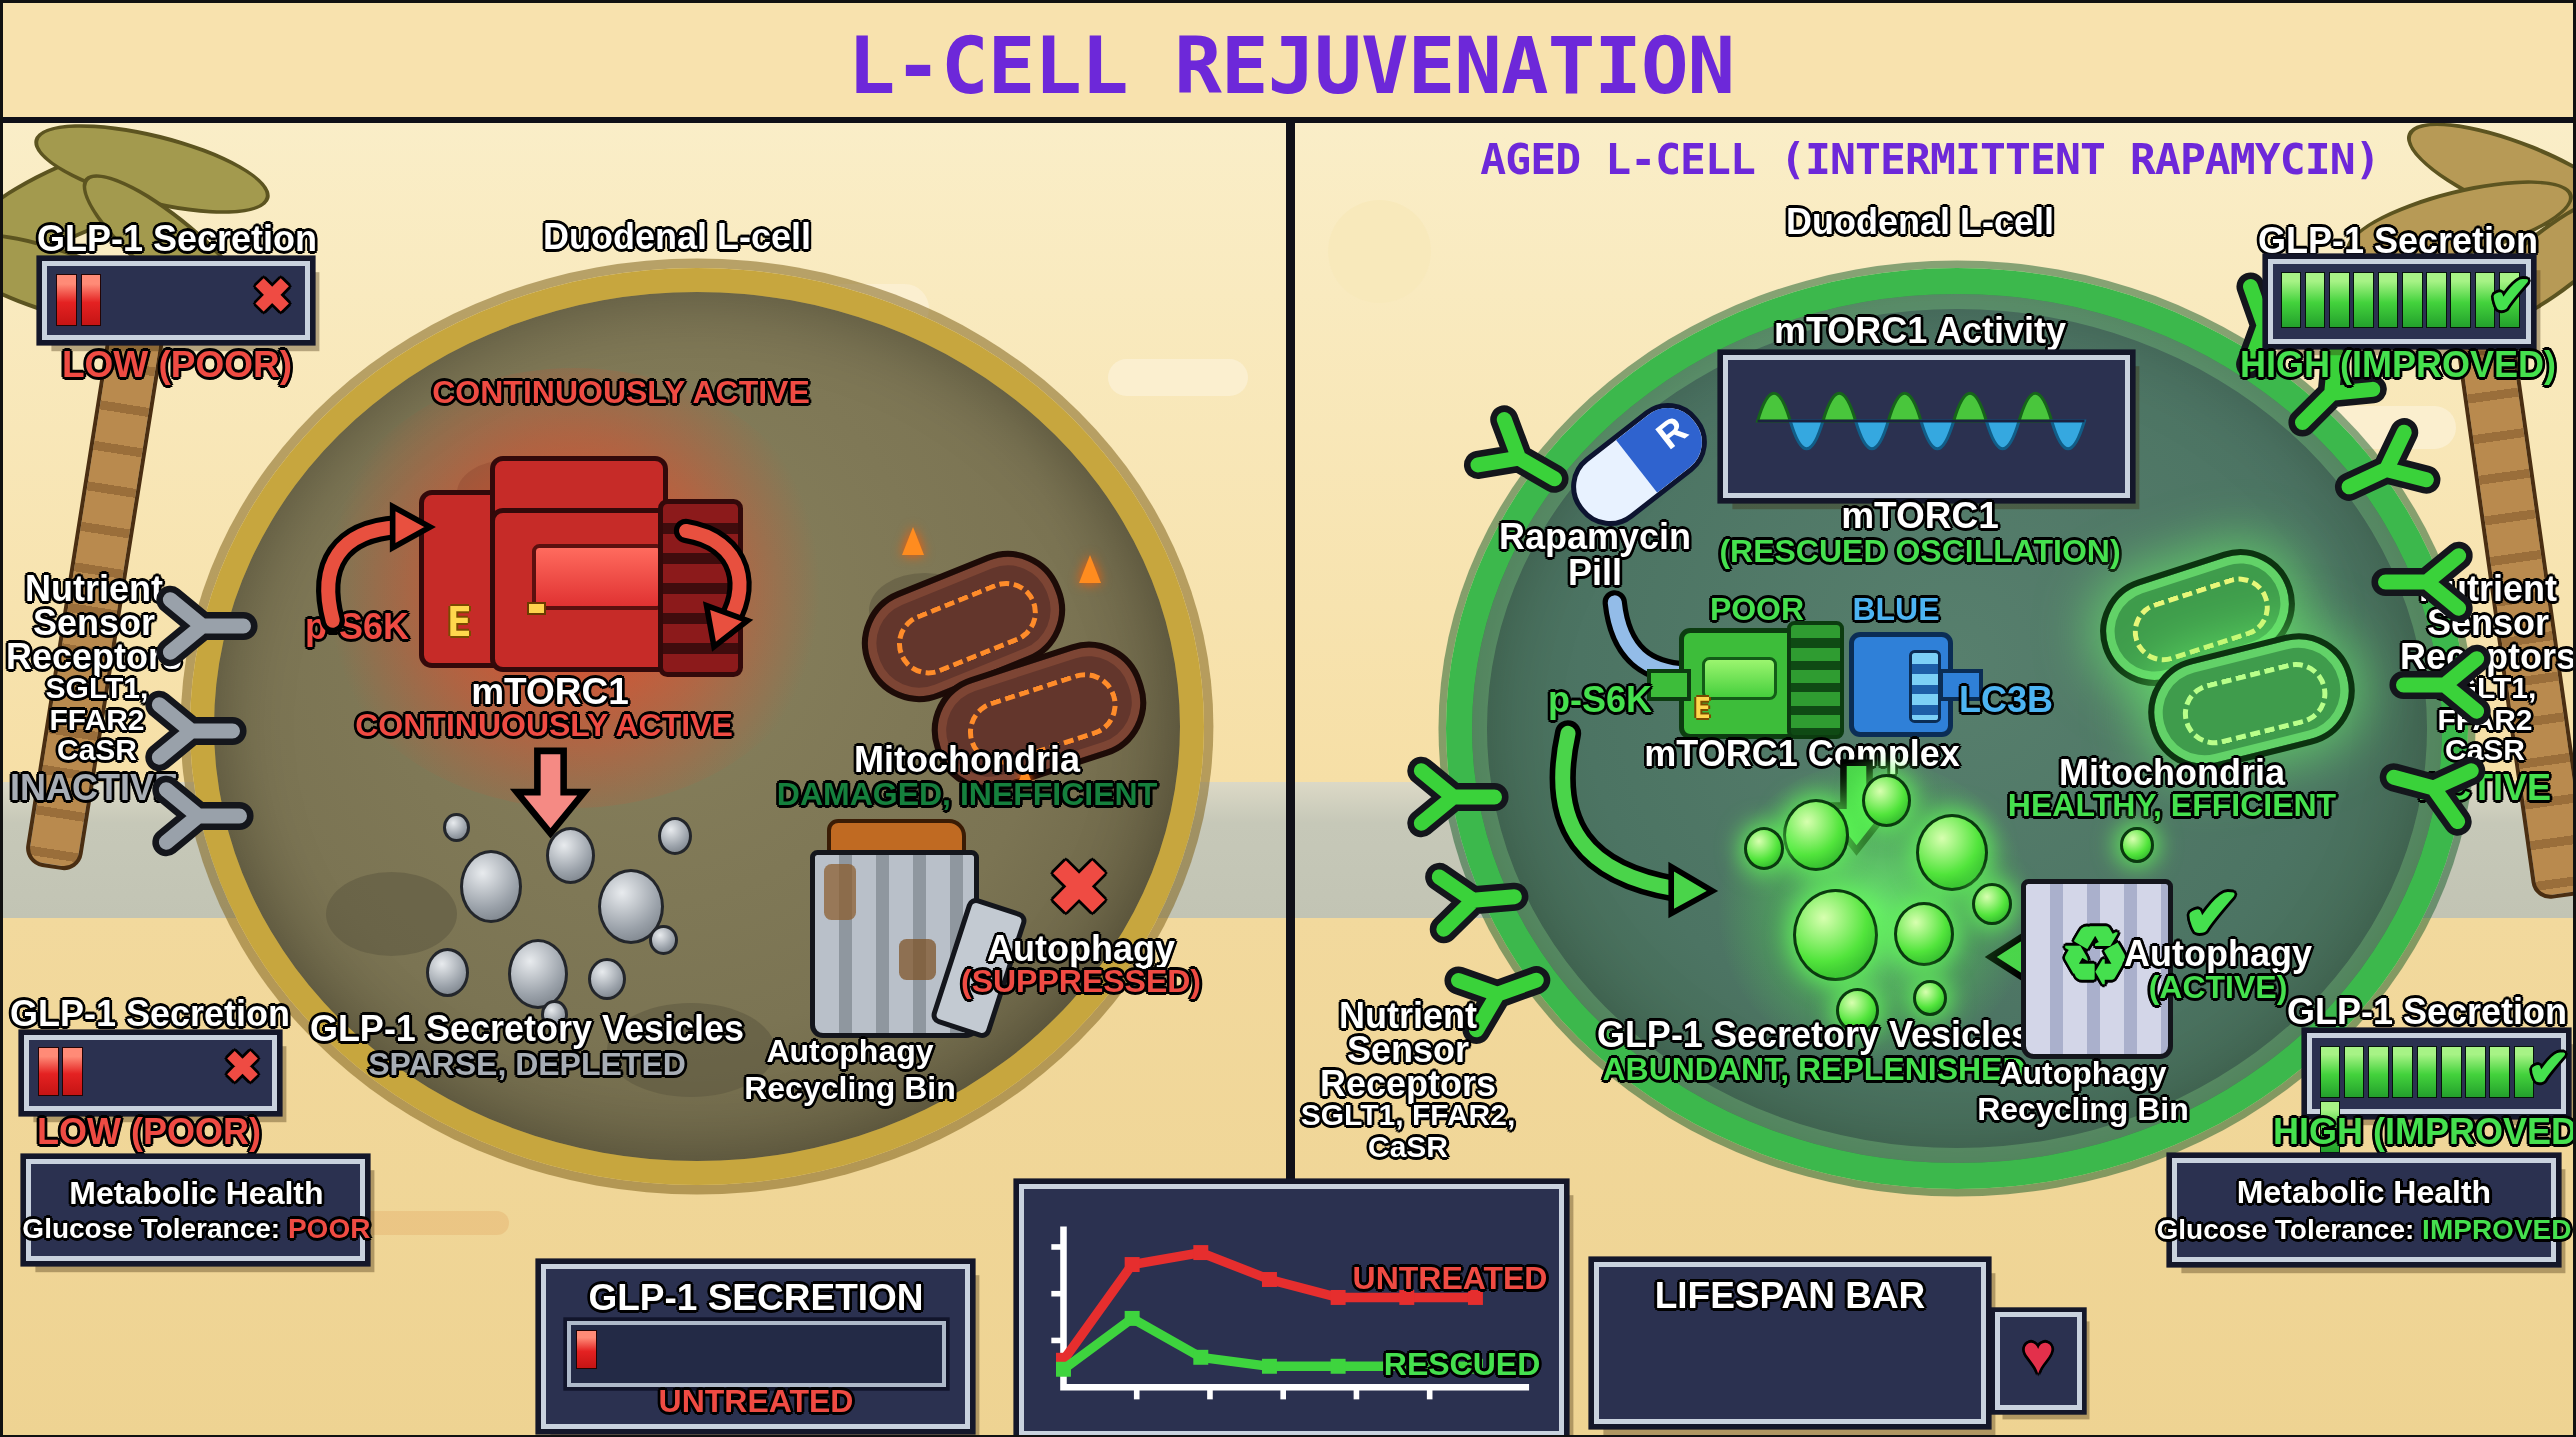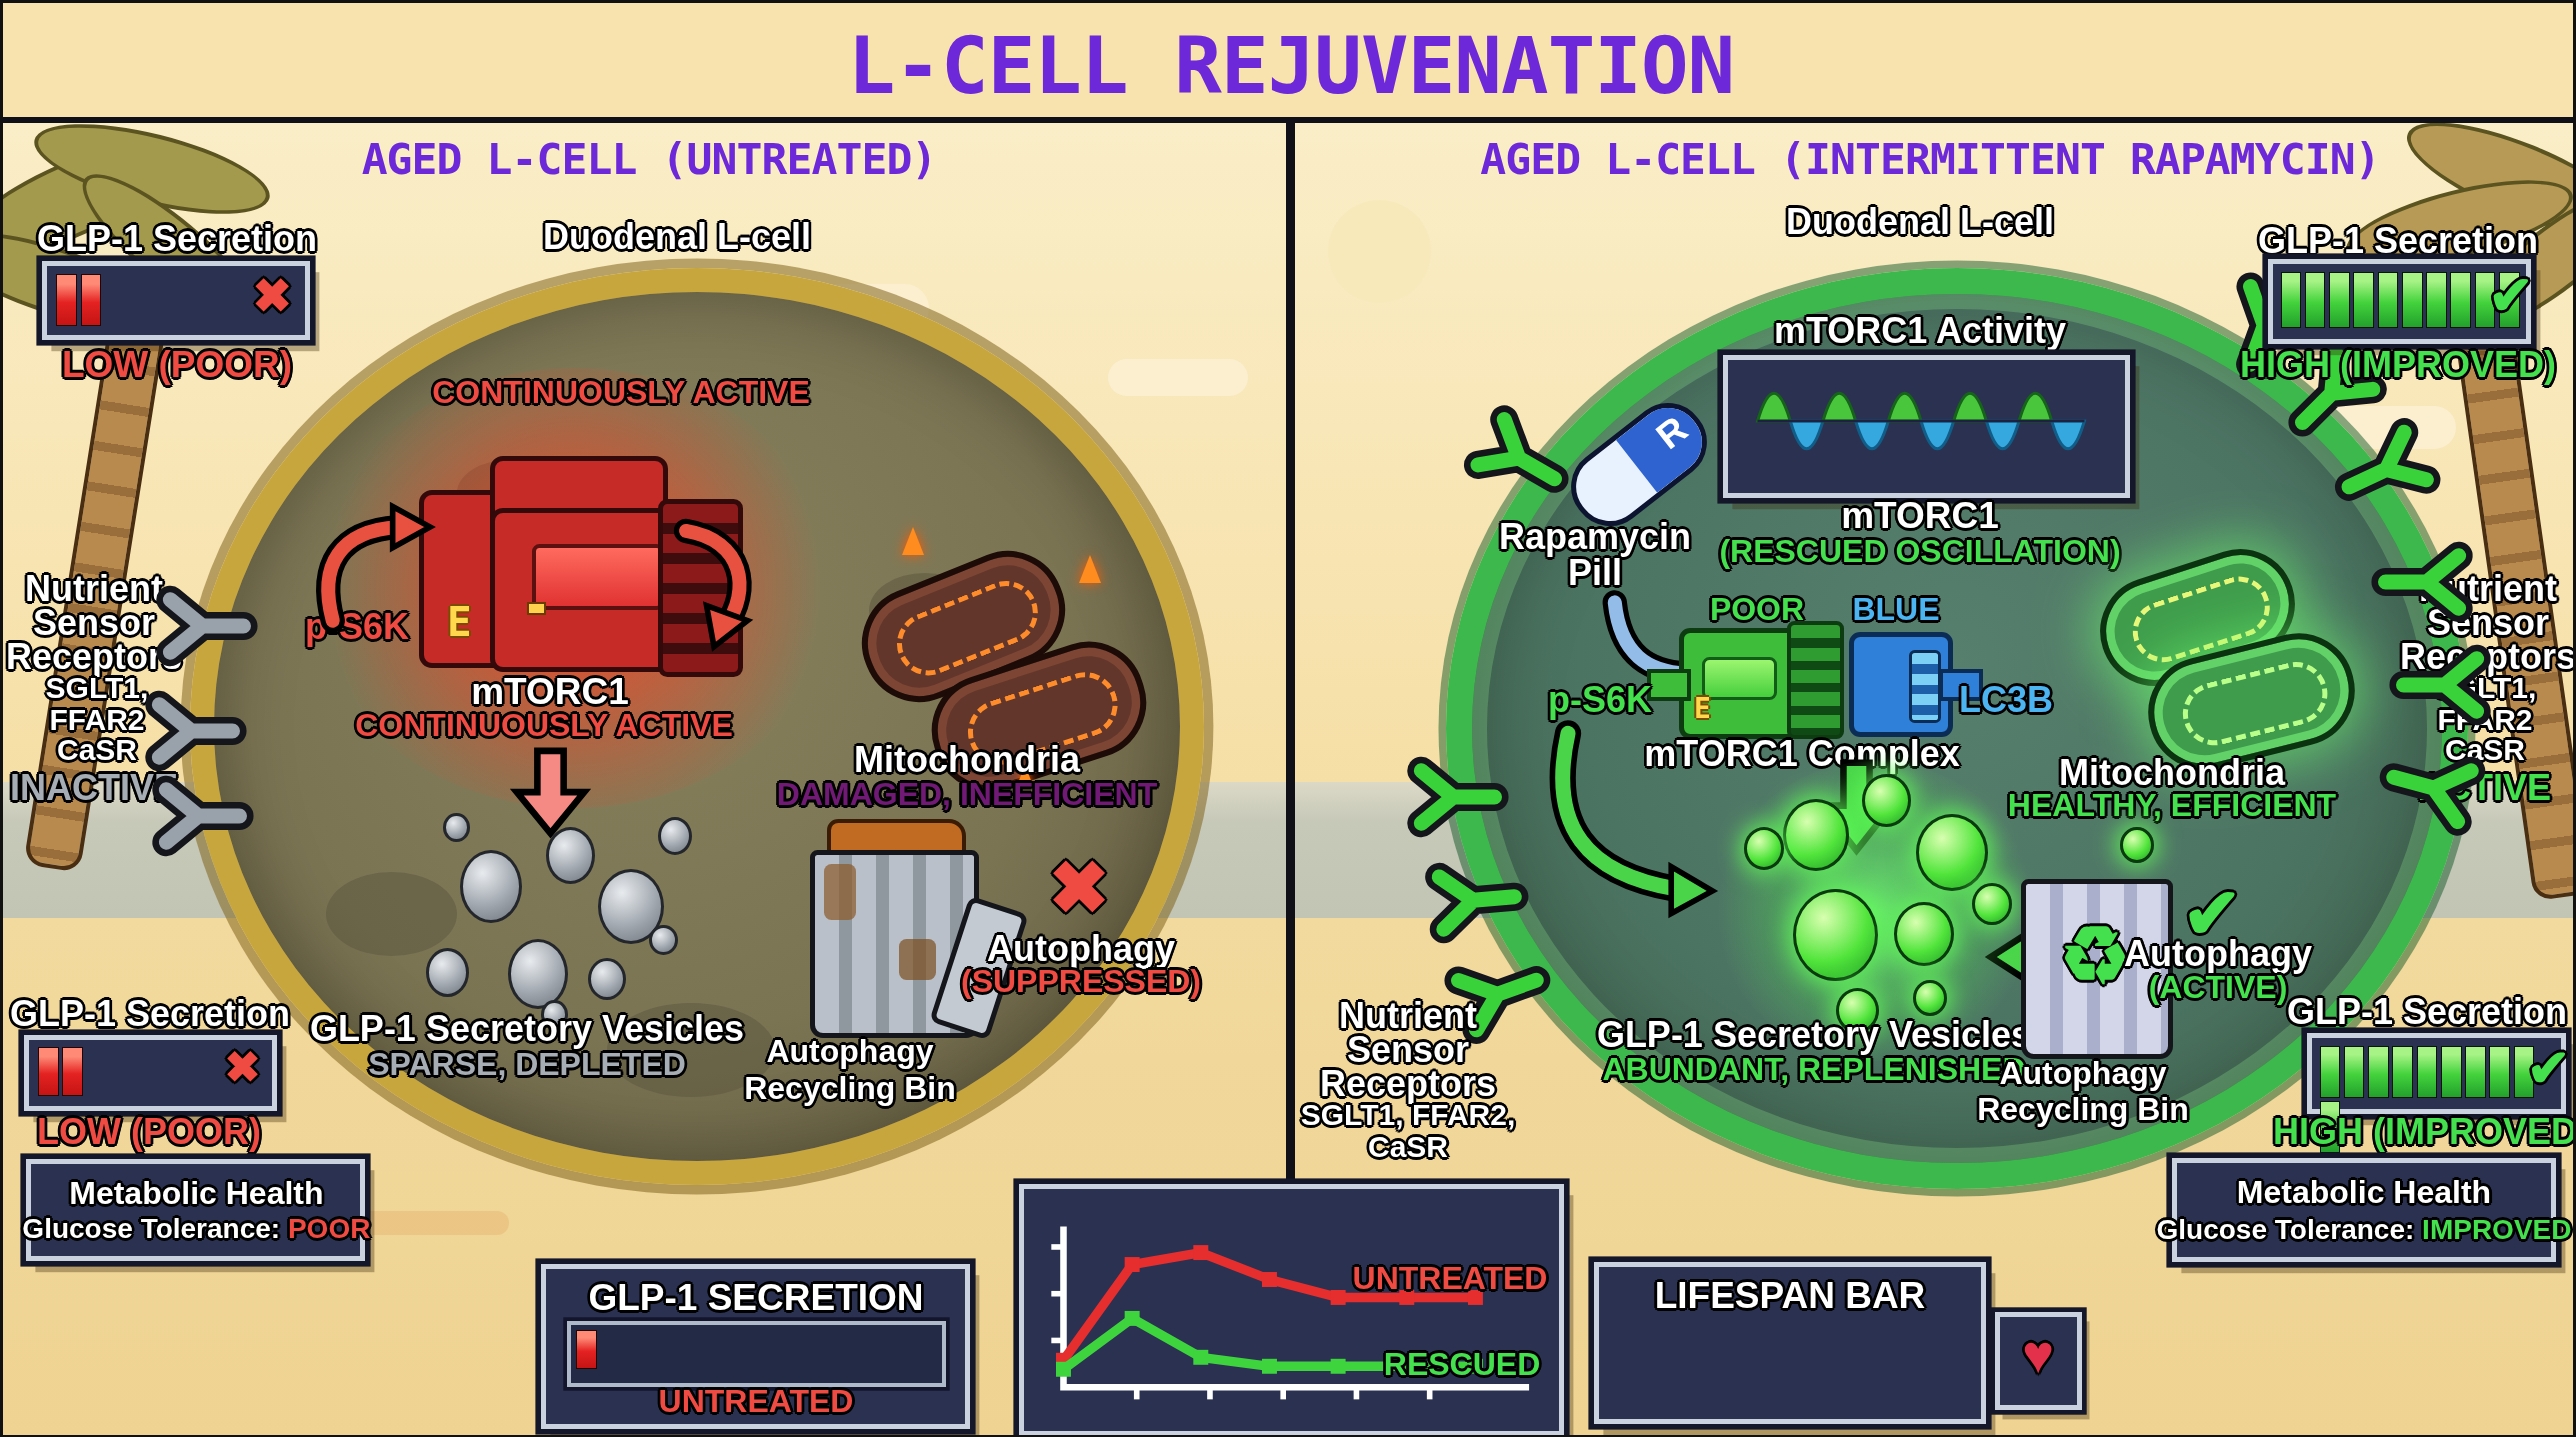--- a/index.html
+++ b/index.html
@@ -5,21 +5,21 @@
   html,body{margin:0;padding:0;background:#555;}
   #stage{position:relative;width:2576px;height:1438px;overflow:hidden;background:#f6e0a8;
          font-family:"Liberation Sans",sans-serif;border:3.7px solid #111;box-sizing:border-box;}
   .abs{position:absolute;}
   
   .txt{position:absolute;font-weight:bold;white-space:nowrap;transform:translateX(-50%);
        font-family:"Liberation Sans",sans-serif;}
   .o{text-shadow:2.8px 0 0 #000,-2.8px 0 0 #000,0 2.8px 0 #000,0 -2.8px 0 #000,
       1.9px 1.9px 0 #000,-1.9px 1.9px 0 #000,1.9px -1.9px 0 #000,-1.9px -1.9px 0 #000;}
   .w{color:#ffffff}.red{color:#ef4b43}.grn{color:#45e04e}
-  .gry{color:#a7adb5}.org{color:#701a75}.blu{color:#4db4f2}.blk{color:#6d28d9}.f30{font-size:28px}.f32{font-size:30px}.f34{font-size:32px}
+  .gry{color:#a7adb5}.org{color:#15803d}.blu{color:#4db4f2}.blk{color:#6d28d9}.f30{font-size:28px}.f32{font-size:30px}.f34{font-size:32px}
   .f38{font-size:36px}.f40{font-size:37px}.f50{font-size:47px}
   .mono{font-family:"DejaVu Sans Mono",monospace;letter-spacing:-0.9px;}
   
   .band{position:absolute;left:0;width:2576px;}
   .header-strip{top:0;height:114px;background:#f8e2ae;border-bottom:6.6px solid #101018;}
   .sky{top:114px;height:665px;background:linear-gradient(#faeec8,#f6dfa6);}
   .sea{top:779px;height:136px;background:linear-gradient(#dcd9c6,#c6c8b8 30%,#c2c4b4);}
   .sand{top:915px;height:523px;background:linear-gradient(#f2d99d,#eed392);}
   .divider{position:absolute;left:1283px;top:114px;width:9.4px;height:1324px;background:#101018;}
   .cloud{position:absolute;background:#fbf0d2;border-radius:37px;opacity:.9;}
@@ -104,21 +104,20 @@
   <div class="frond" style="left:56px;top:215px;width:215px;height:56px;transform:rotate(40deg);"></div>
   <div class="trunk" style="left:2490px;top:309px;width:51px;height:580px;transform:rotate(-8deg);"></div>
   <div class="frond frondR" style="left:2396px;top:140px;width:234px;height:64px;transform:rotate(22deg);"></div>
   <div class="frond frondR" style="left:2340px;top:187px;width:225px;height:58px;transform:rotate(-14deg);"></div>
   <div class="frond frondR" style="left:2443px;top:225px;width:206px;height:56px;transform:rotate(-38deg);"></div>
 
   <div class="band header-strip"></div>
   <div class="txt mono blk" style="left:1288px;top:17px;font-size:79px;">L-CELL REJUVENATION</div>
   <div class="divider"></div>
 
-  <div class="txt mono blk" style="left:646px;top:131px;font-size:43px;">AGED L-CELL (UNTREATED)</div>
 
   <div class="cell cell-left">
     <div class="blotch" style="left:112px;top:580px;width:131px;height:84px;"></div>
     <div class="blotch" style="left:393px;top:711px;width:168px;height:94px;"></div>
     <div class="blotch" style="left:655px;top:281px;width:112px;height:75px;"></div>
     <div class="blotch" style="left:243px;top:168px;width:103px;height:66px;"></div>
   </div>
   <div class="txt w f38 o" style="left:674px;top:213px;">Duodenal L-cell</div>
 
   <div class="txt w f38 o" style="left:174px;top:215px;">GLP-1 Secretion</div>

